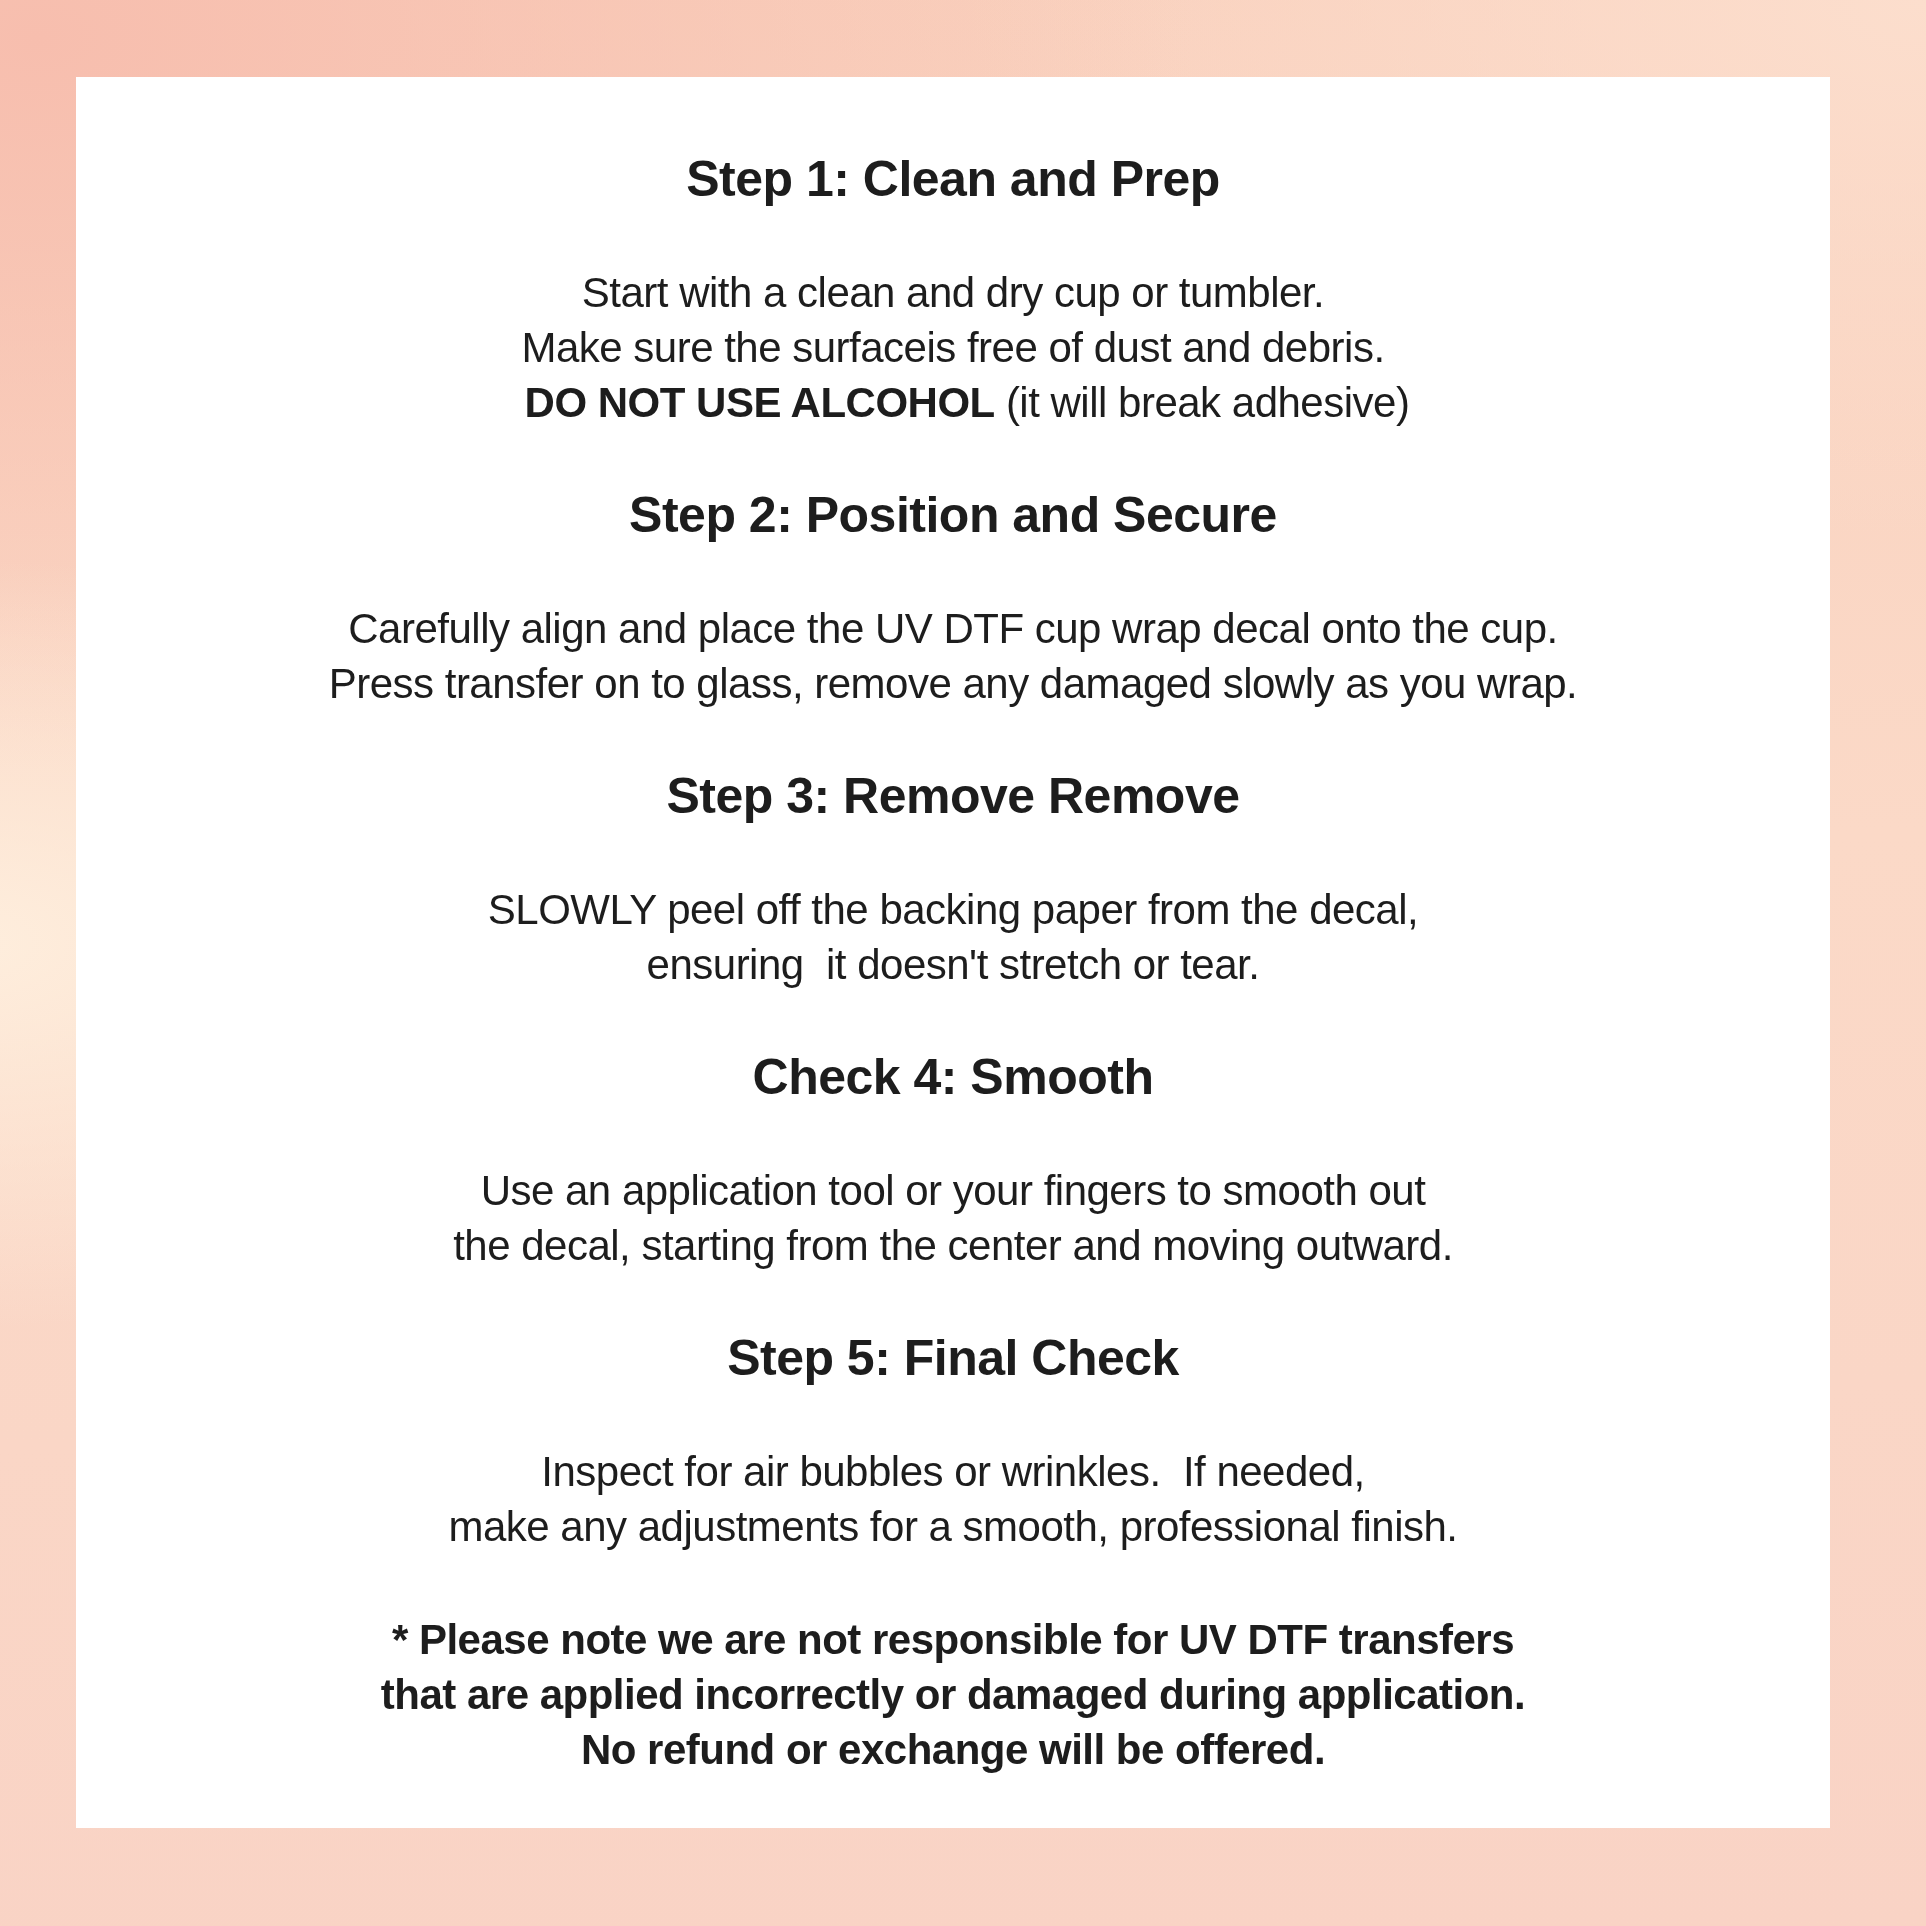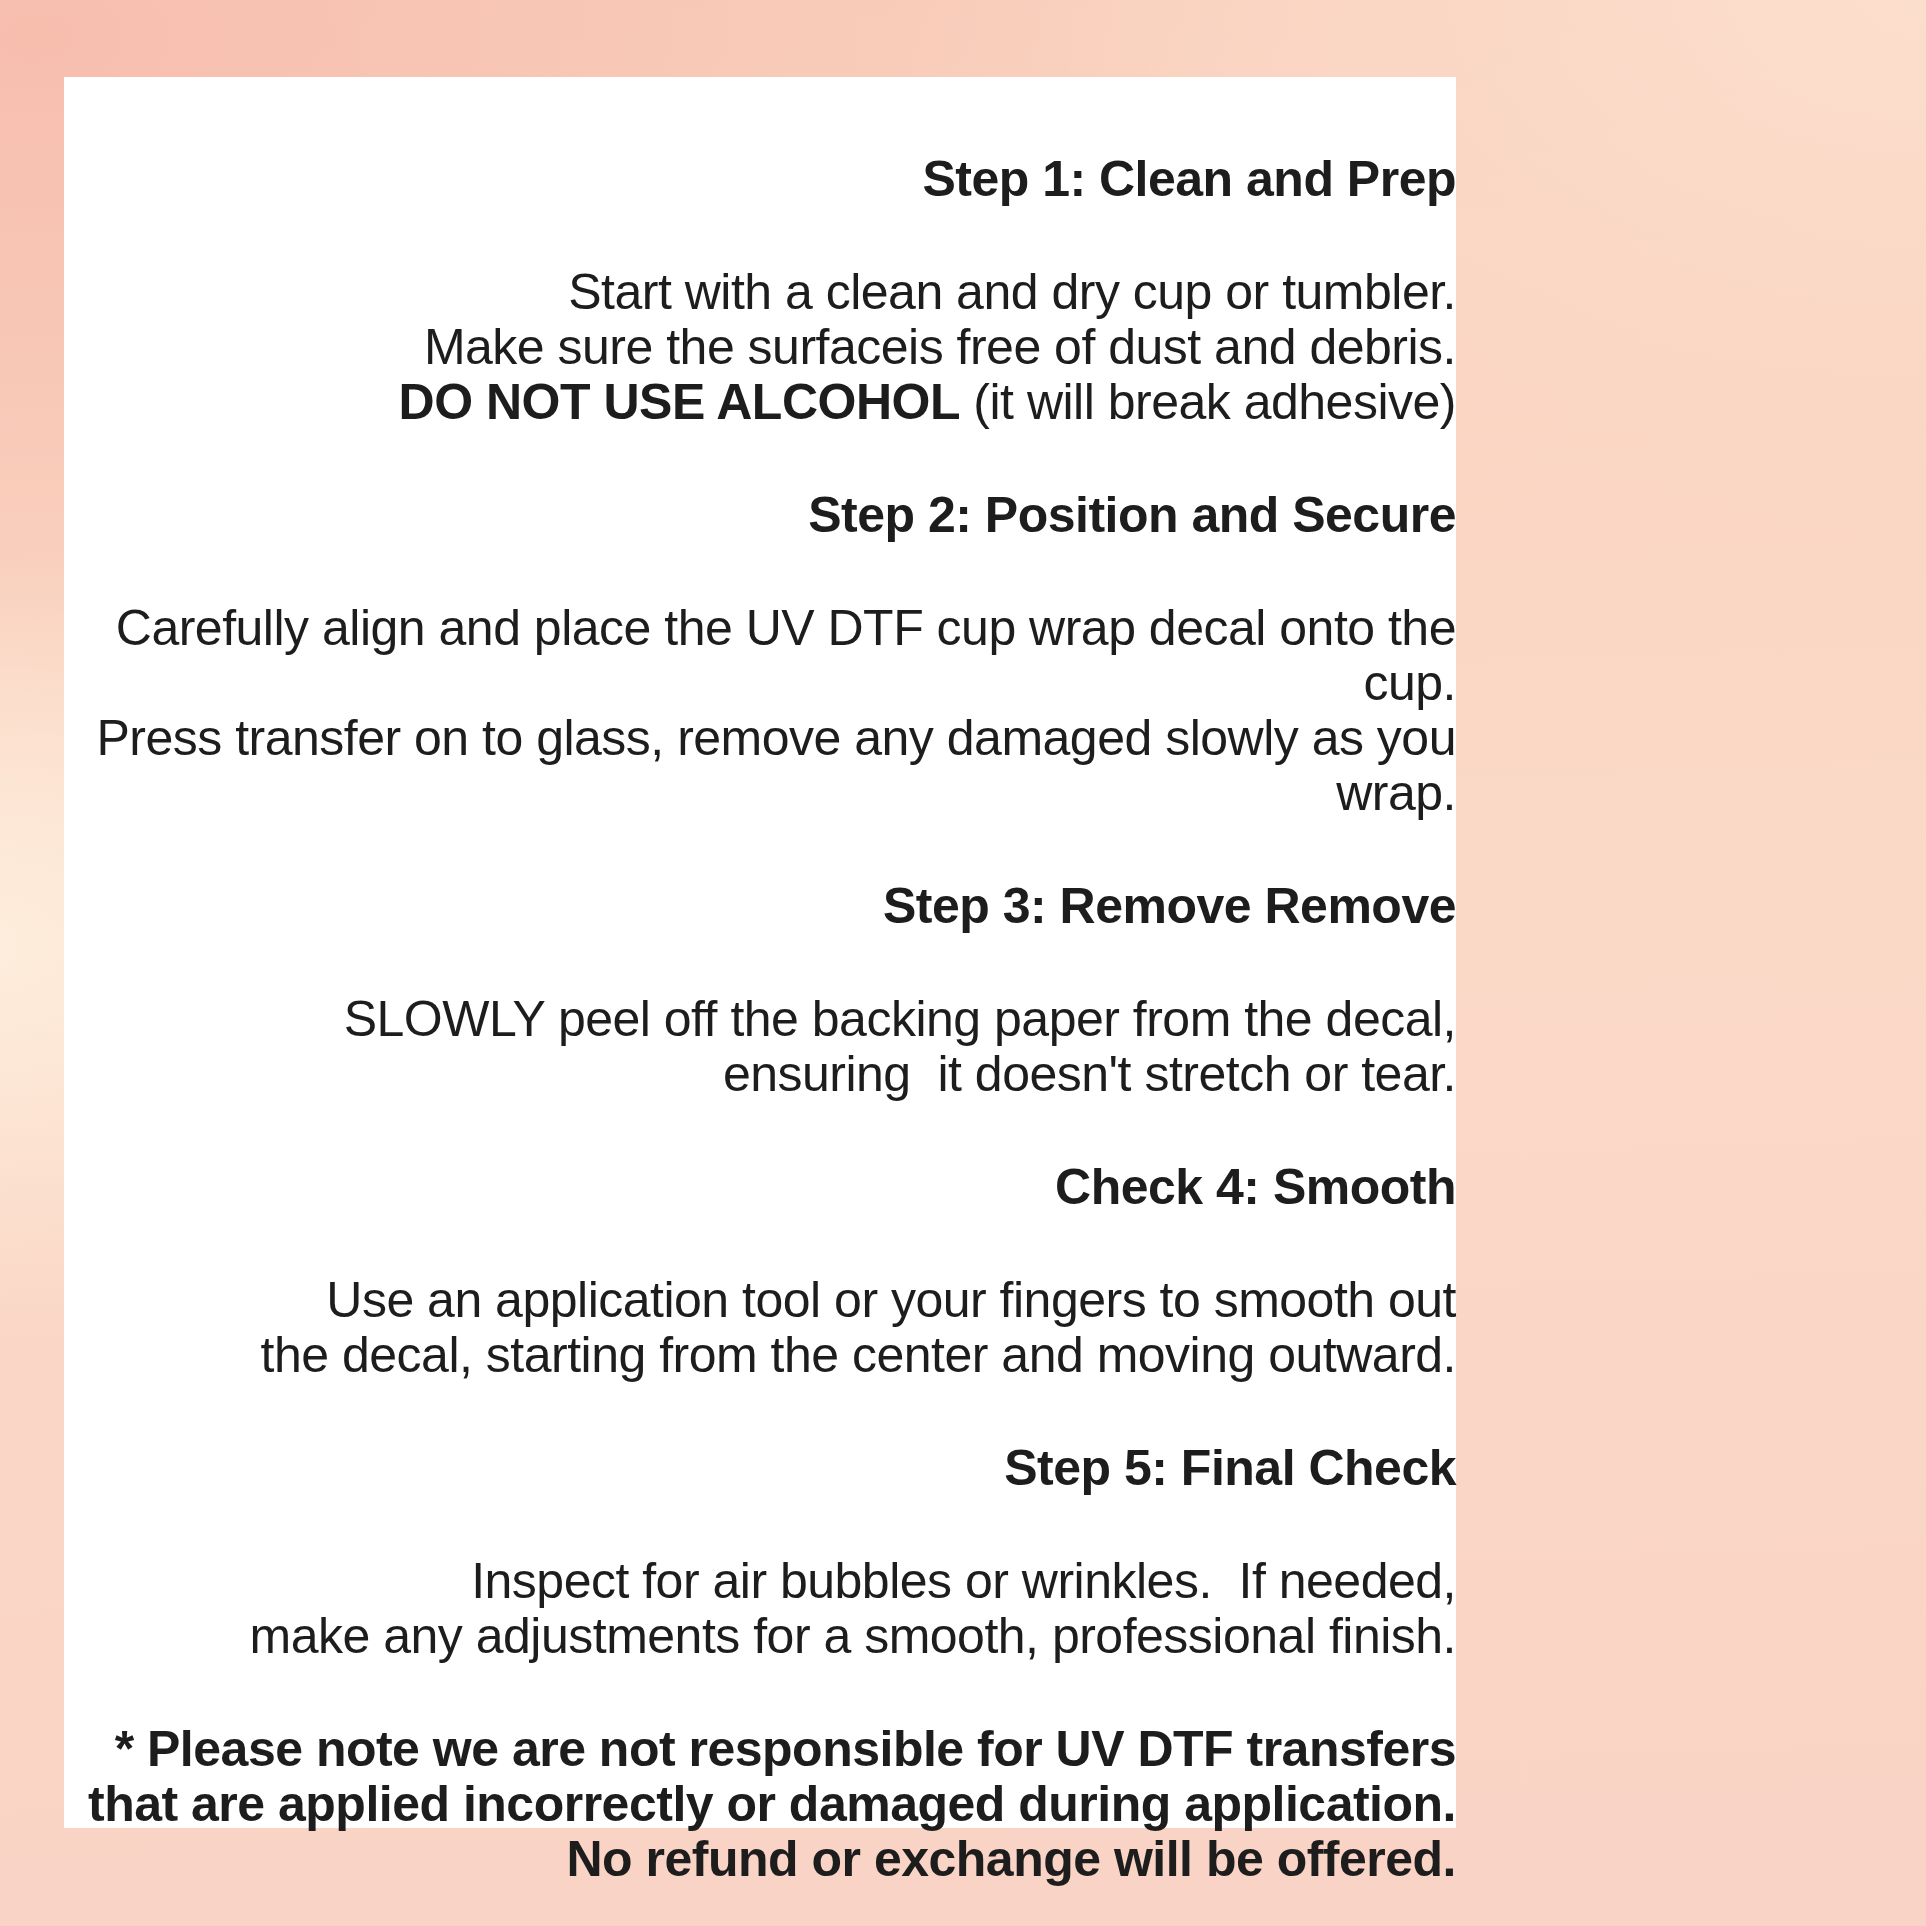--- a/index.html
+++ b/index.html
@@ -17,43 +17,43 @@
     width: 1927px;
     height: 1927px;
     background:
       radial-gradient(38% 20% at -2% 49%, #feeedd 0%, rgba(254,238,221,0) 100%),
       radial-gradient(60% 38% at 2% 2%, #f7beae 0%, rgba(247,190,174,0) 100%),
       radial-gradient(50% 28% at 100% 0%, #fcdecd 0%, rgba(252,222,205,0) 100%),
       linear-gradient(178deg, #f9d0bd 0%, #fbd9c7 45%, #f9d3c5 100%);
   }
   .card {
     position: absolute;
-    left: 64px;
+    left: 76px;
     top: 77px;
-    width: 1392px;
+    width: 1754px;
     height: 1751px;
     background: #ffffff;
     box-sizing: border-box;
     padding-top: 75px;
-    text-align: right;
+    text-align: center;
     color: #1d1d1d;
   }
   .section {
     margin: 0 0 58px 0;
   }
   .heading {
     font-size: 50px;
     line-height: 55px;
     font-weight: bold;
     margin: 0 0 58px 0;
     letter-spacing: -0.5px;
     white-space: pre-wrap;
   }
   .line {
-    font-size: 50px;
+    font-size: 42px;
     line-height: 55px;
     letter-spacing: -0.5px;
     white-space: pre-wrap;
   }
   .bold {
     font-weight: bold;
     margin-left: 28px;
   }
   .disclaimer .line {
     font-weight: bold;

